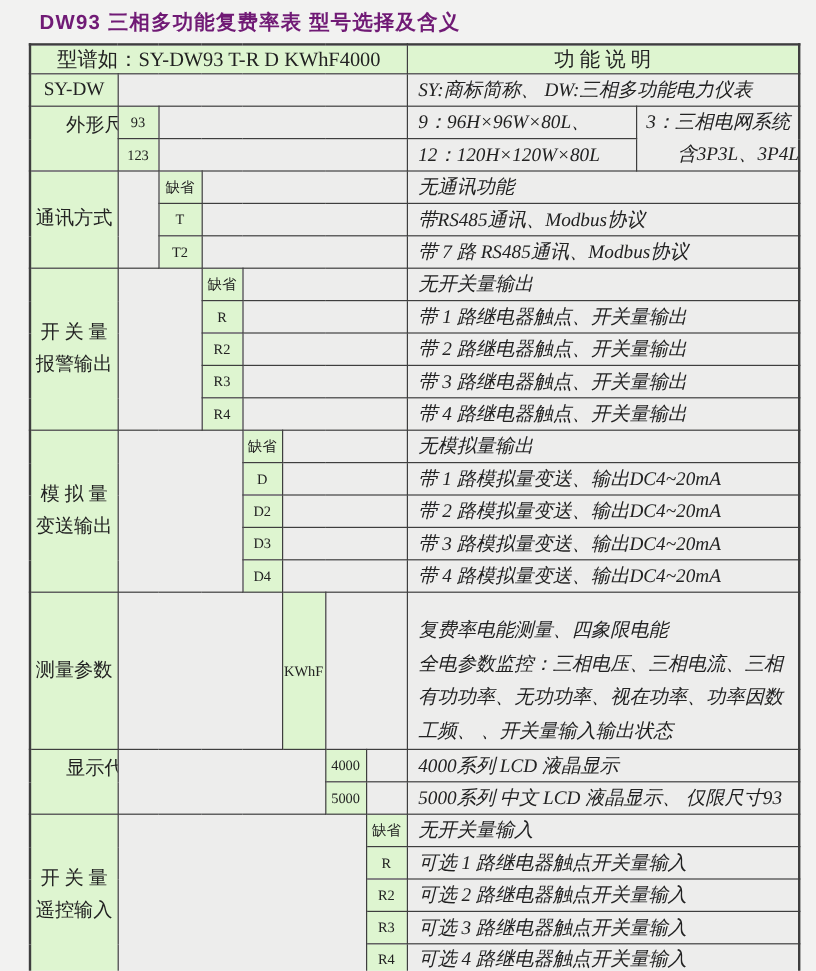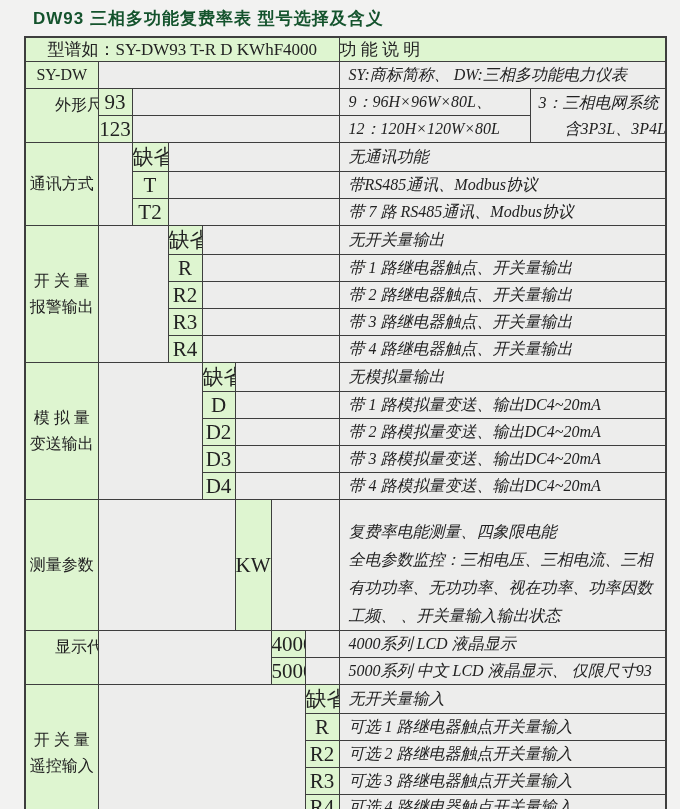--- a/index.html
+++ b/index.html
@@ -8,21 +8,21 @@
     background:#f2f2f1;
     font-family:"Liberation Serif","DejaVu Serif",serif;
     color:#222;
     overflow:hidden;
   }
   .title{
     font-family:"Liberation Sans","DejaVu Sans",sans-serif;
     font-weight:bold;
     font-size:17px;
     letter-spacing:1px;
-    color:#14532d;
+    color:#701a75;
     padding:7px 0 6px 33px;
   }
   table{
     border-collapse:collapse;
     table-layout:fixed;
     margin-left:24px;
     width:641px;
     border:2px solid #3e3e3e;
   }
   td{
@@ -32,24 +32,24 @@
     vertical-align:middle;
     overflow:hidden;
     white-space:nowrap;
   }
   tr{height:27px;}
   tr.hdr{height:16px;padding-left:20px;}
   tr.tall{height:112px;}
   .g{background:#def5d0;}
   .sp,.fn{background:#ededec;}
   .hl{text-align:center;font-size:17px;}
-  .hr{text-align:left;font-size:17px;}
+  .hr{text-align:center;font-size:17px;}
   .cat{text-align:center;line-height:1.6;}
   .vtop{vertical-align:top;padding-top:3px;padding-left:29px;}
-  .code{text-align:center;font-size:21px;}
+  .code{text-align:center;font-size:12px;}
   .fn{padding-left:9px;font-style:italic;}
   .fn.multi{line-height:28px;padding-top:18px;}
   .note{padding-left:8px;line-height:26px;}
   .note .n2{padding-left:26px;}
 </style>
 </head>
 <body>
 
 <div class="title">DW93  三相多功能复费率表  型号选择及含义</div>
 

